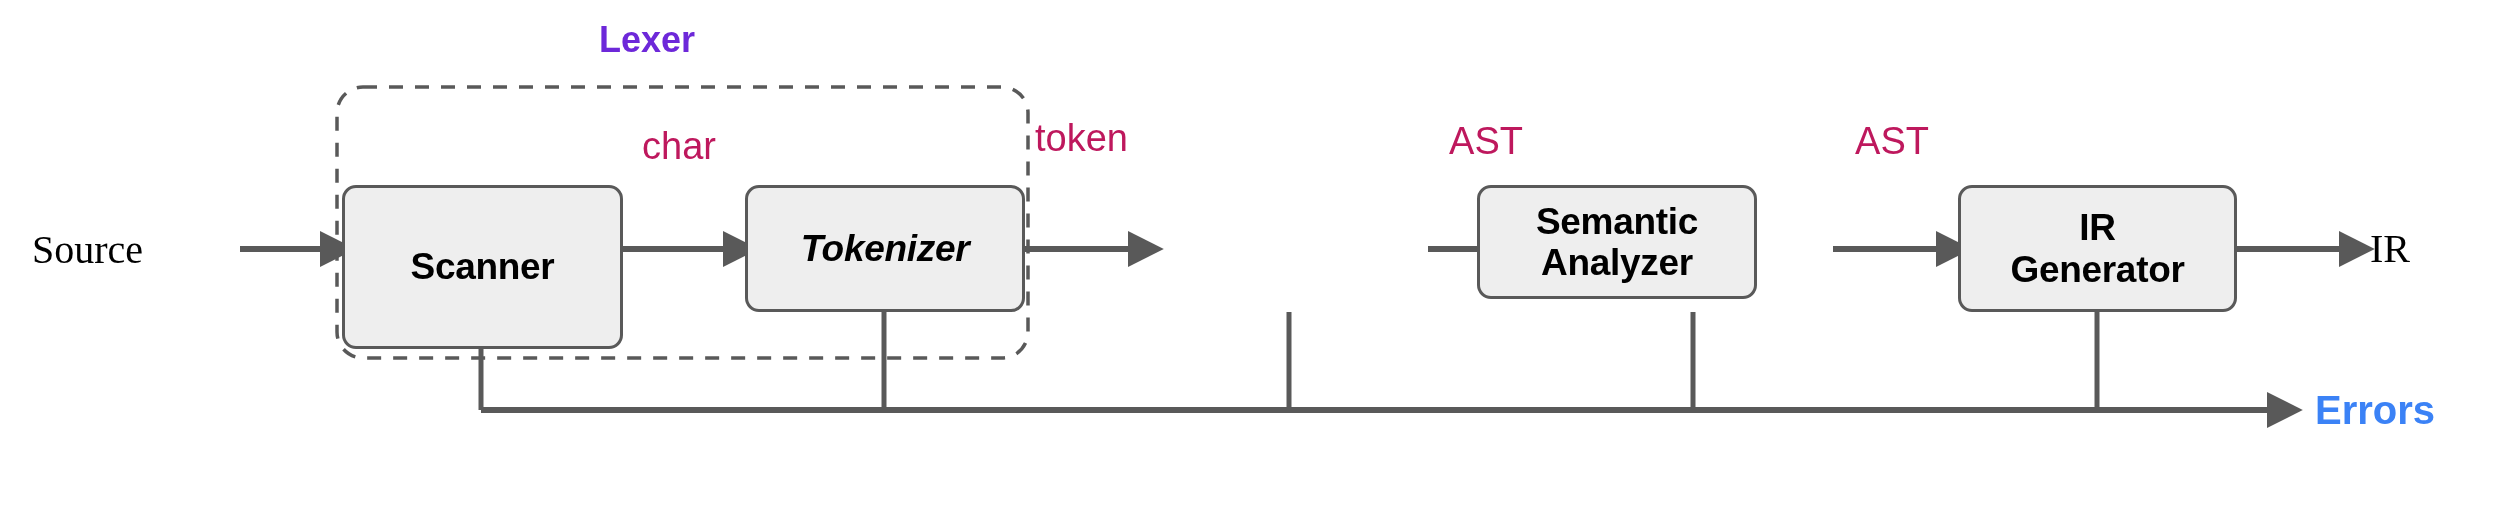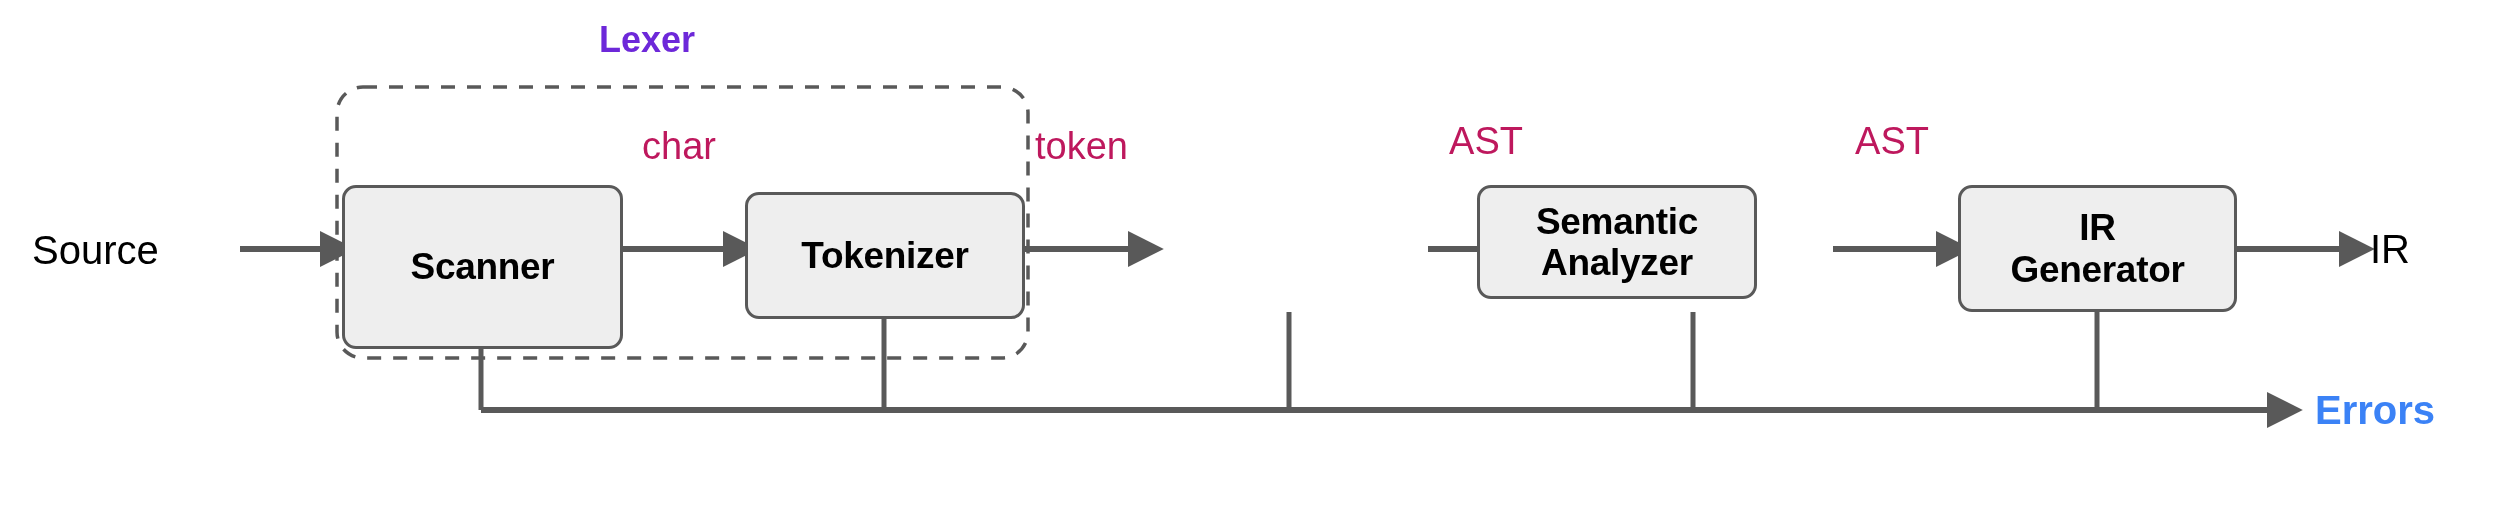--- a/index.html
+++ b/index.html
@@ -50,20 +50,21 @@
     color: #be185d;
     white-space: nowrap;
     line-height: 1;
   }
   .io-label {
     position: absolute;
     font-size: 40px;
     color: #000000;
     white-space: nowrap;
     line-height: 1;
+    font-family: Liberation Serif, serif;
   }
   .group-title {
     position: absolute;
     font-size: 36px;
     font-weight: bold;
     color: #6d28d9;
     white-space: nowrap;
     line-height: 1;
   }
   .errors-label {
@@ -105,33 +106,33 @@
     <line x1="1289" y1="312" x2="1289" y2="410" stroke="#595959" stroke-width="5"></line>
     <line x1="1693" y1="312" x2="1693" y2="410" stroke="#595959" stroke-width="5"></line>
     <line x1="2097" y1="312" x2="2097" y2="410" stroke="#595959" stroke-width="5"></line>
 
     <line x1="481" y1="410" x2="2280" y2="410" stroke="#595959" stroke-width="6" marker-end="url(#arrow)"></line>
   </svg>
 
   <div class="group-title" style="left:647px; top:22px; transform:translateX(-50%);">Lexer</div>
 
   <div class="edge-label" style="left:679px; top:127px; transform:translateX(-50%);">char</div>
-  <div class="edge-label" style="left:1035px; top:127px;">token</div>
+  <div class="edge-label" style="left:1035px; top:119px;">token</div>
   <div class="edge-label" style="left:1486px; top:122px; transform:translateX(-50%);">AST</div>
   <div class="edge-label" style="left:1892px; top:122px; transform:translateX(-50%);">AST</div>
 
   <div class="io-label" style="left:32px; top:230px;">Source</div>
   <div class="io-label" style="left:2370px; top:229px;">IR</div>
   <div class="errors-label" style="left:2315px; top:390px; color:#3b82f6;">Errors</div>
 
   <div class="node-box" style="left:342px; top:185px; width:281px; height:164px;">
     <span class="node-label">Scanner</span>
   </div>
 
-  <div class="node-box" style="left:745px; top:192px; width:280px; height:127px;">
+  <div class="node-box" style="left:745px; top:185px; width:280px; height:127px;font-style:italic;">
     <span class="node-label">Tokenizer</span>
   </div>
 
 
   <div class="node-box" style="left:1477px; top:185px; width:280px; height:114px;">
     <span class="node-label">Semantic
 Analyzer</span>
   </div>
 
   <div class="node-box" style="left:1958px; top:185px; width:279px; height:127px;">

